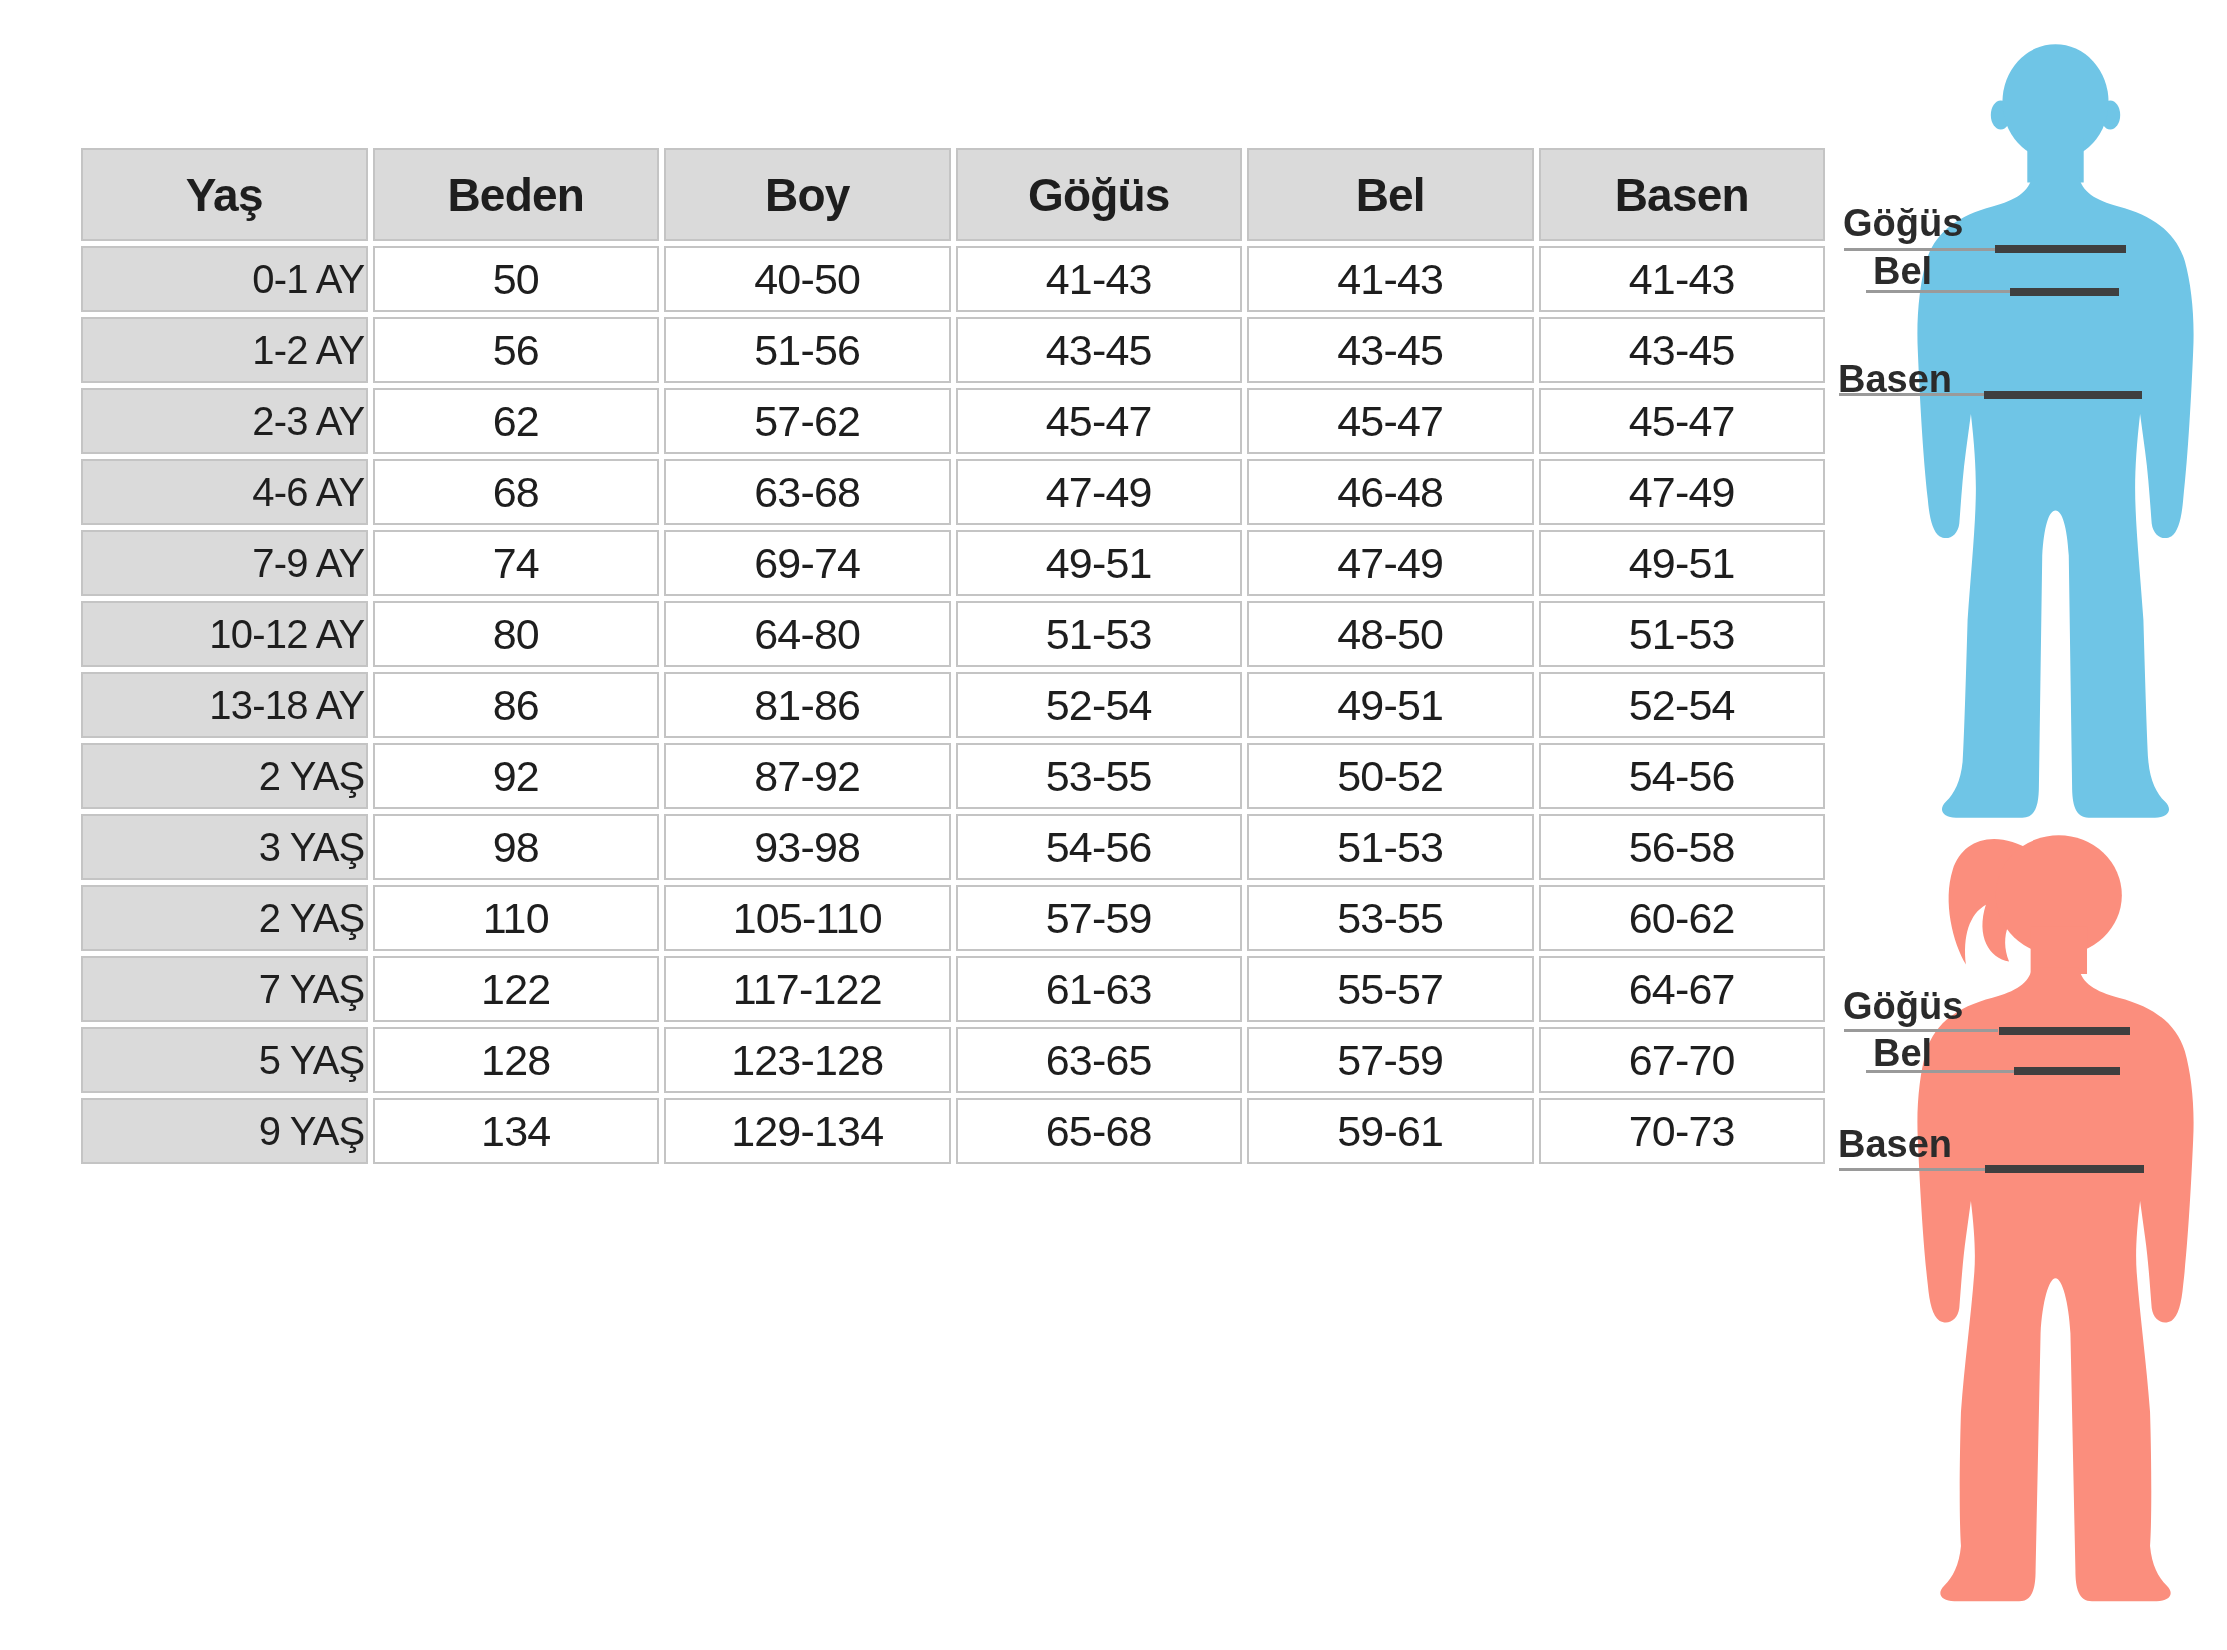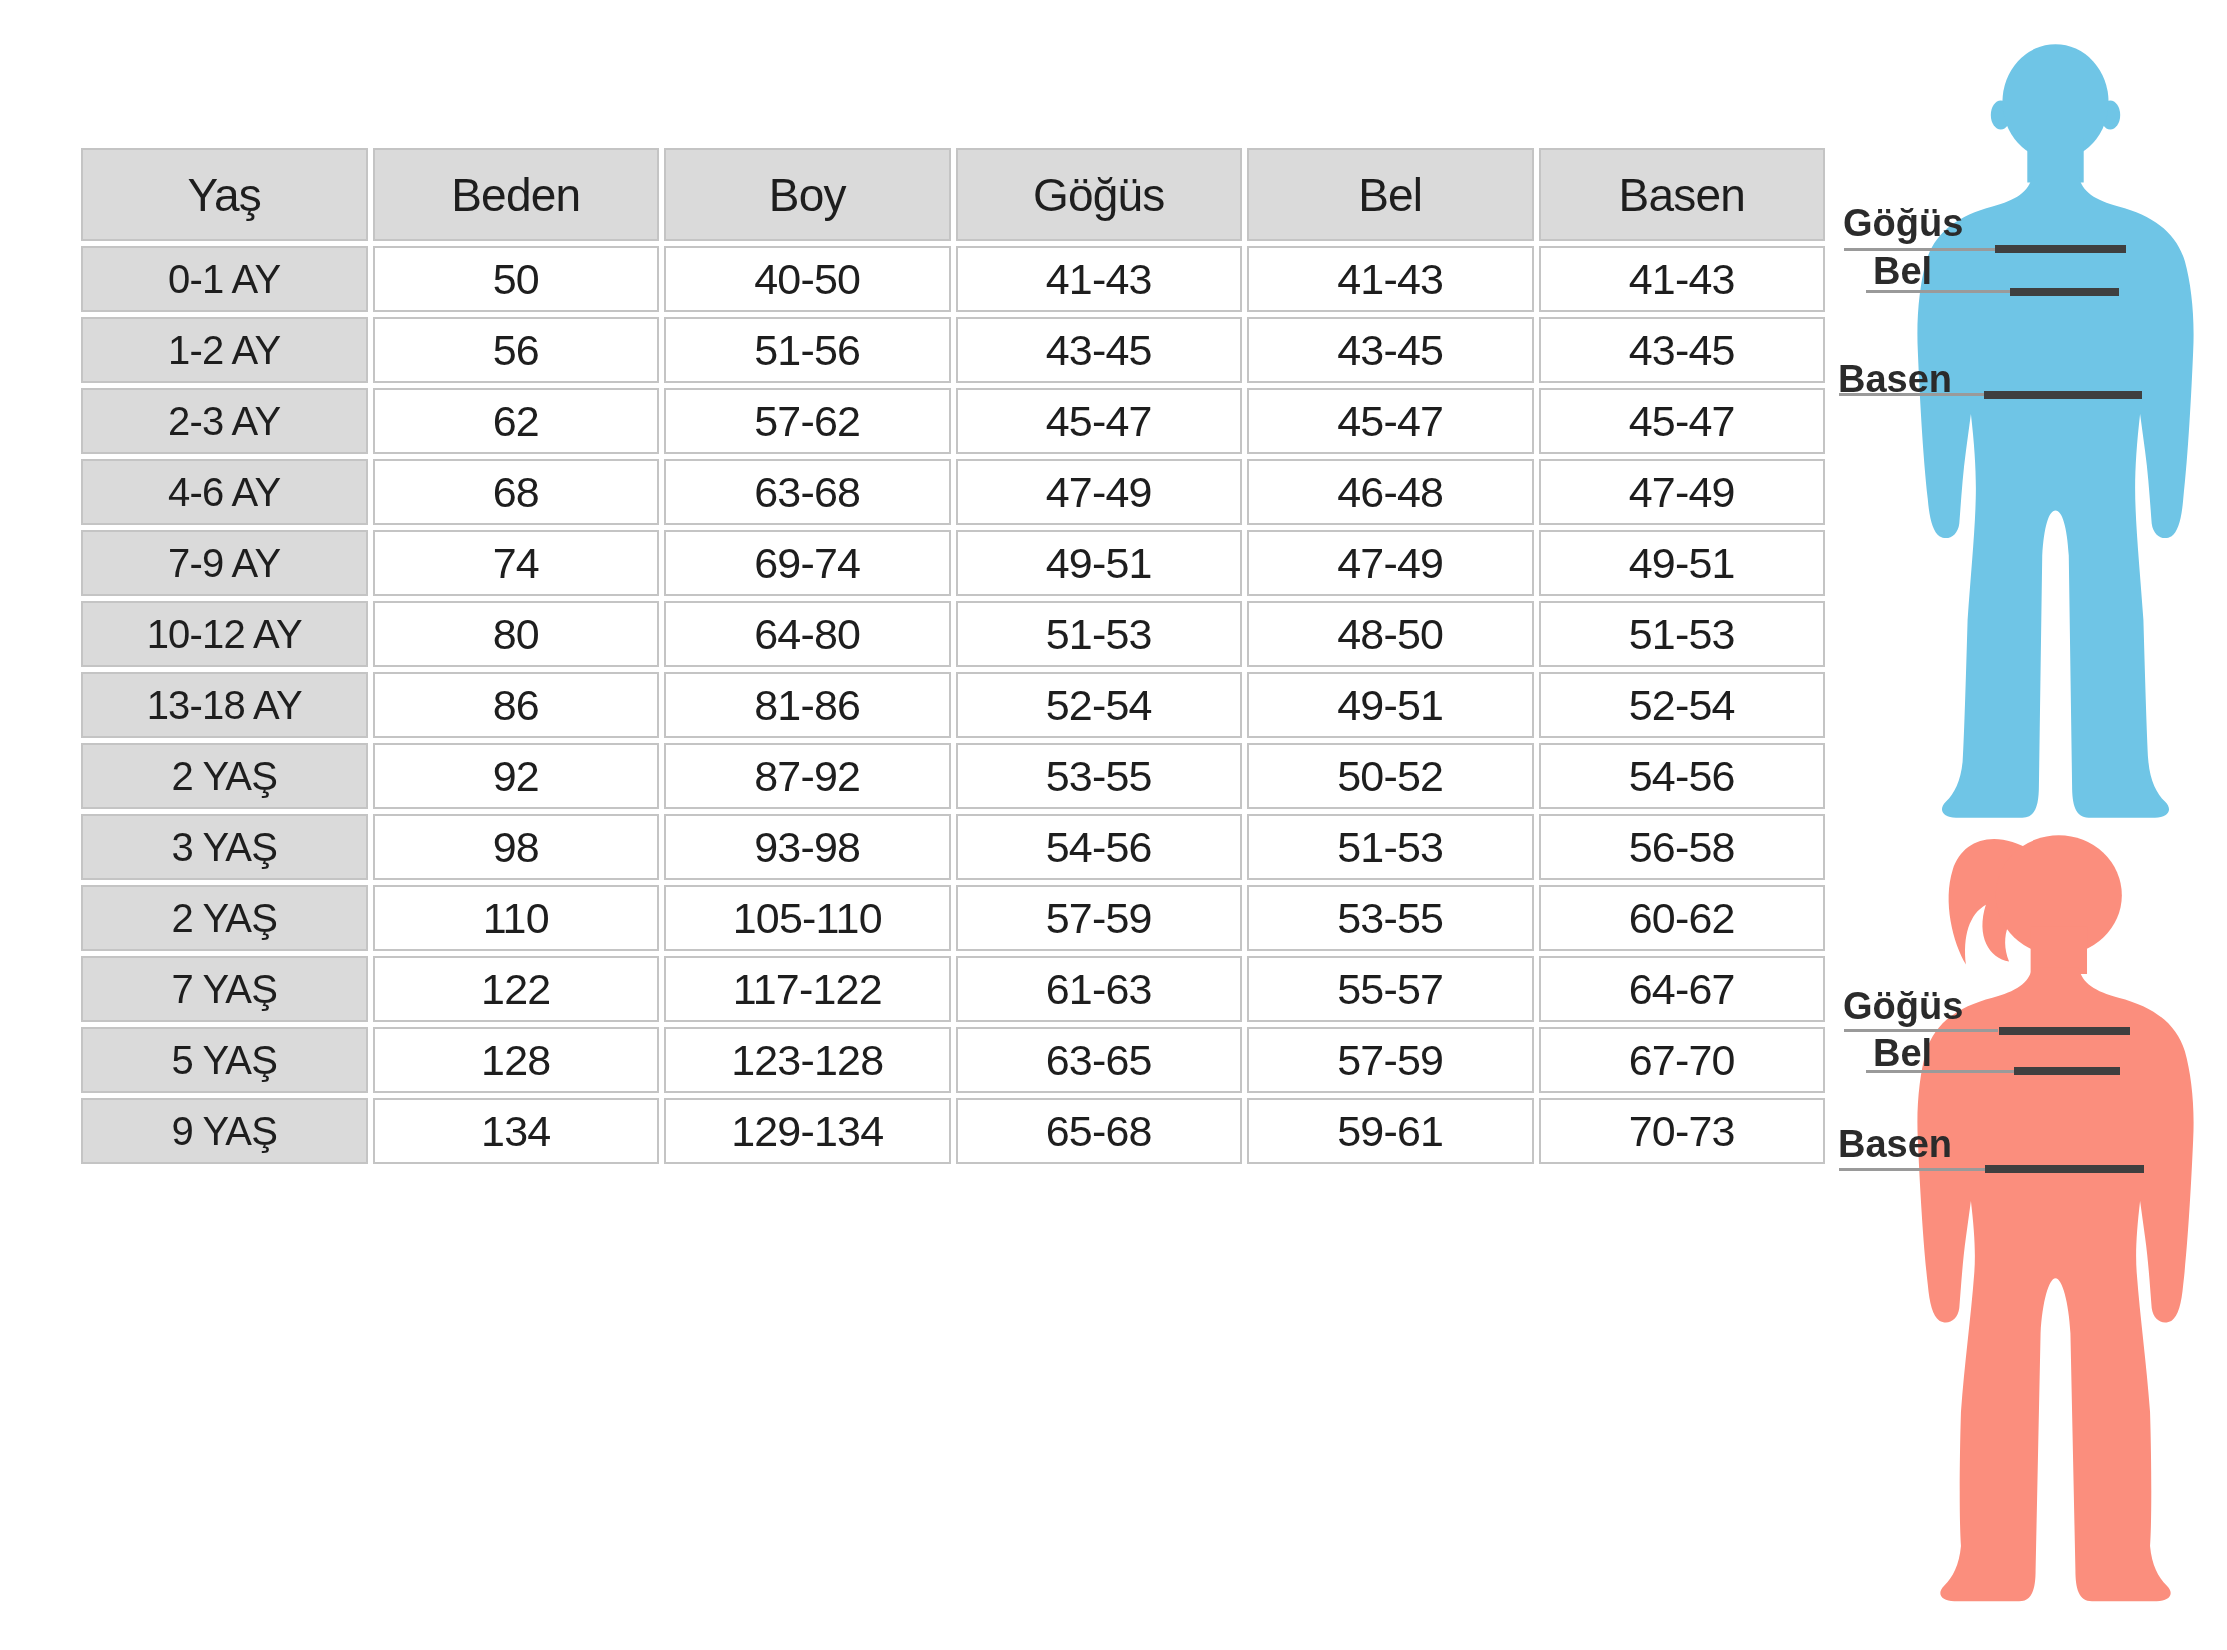--- a/index.html
+++ b/index.html
@@ -9,27 +9,27 @@
   }
   .page{position:absolute;inset:0;}
 
   
   .size-table{
     position:absolute;left:76px;top:143px;width:1754px;
     border-collapse:separate;border-spacing:5.8px;table-layout:fixed;
   }
   .size-table th{
     height:87px;background:#dadada;border:2.5px solid #c4c4c4;
-    font-size:46px;font-weight:normal;text-align:center;letter-spacing:-0.8px;
+    font-size:46px;font-weight:bold;text-align:center;letter-spacing:-0.8px;
   }
   .size-table td{
     height:60px;background:#ffffff;border:2.5px solid #c4c4c4;
     font-size:43px;text-align:center;vertical-align:middle;letter-spacing:-0.8px;
   }
-  .size-table td.age{background:#dadada;font-size:40px;}
+  .size-table td.age{background:#dadada;font-size:40px;text-align:right;}
 
   
   .figure{position:absolute;}
   .figure svg{display:block;width:100%;height:100%;}
   .figure-boy{left:1883px;top:41px;width:345px;height:804px;}
   .figure-girl{left:1883px;top:829px;width:345px;height:788px;}
 
   
   .mlabel{position:absolute;font-size:38px;font-weight:bold;color:#2b2b2b;white-space:nowrap;}
   .thinline{position:absolute;height:3.3px;background:#9a9a9a;}

